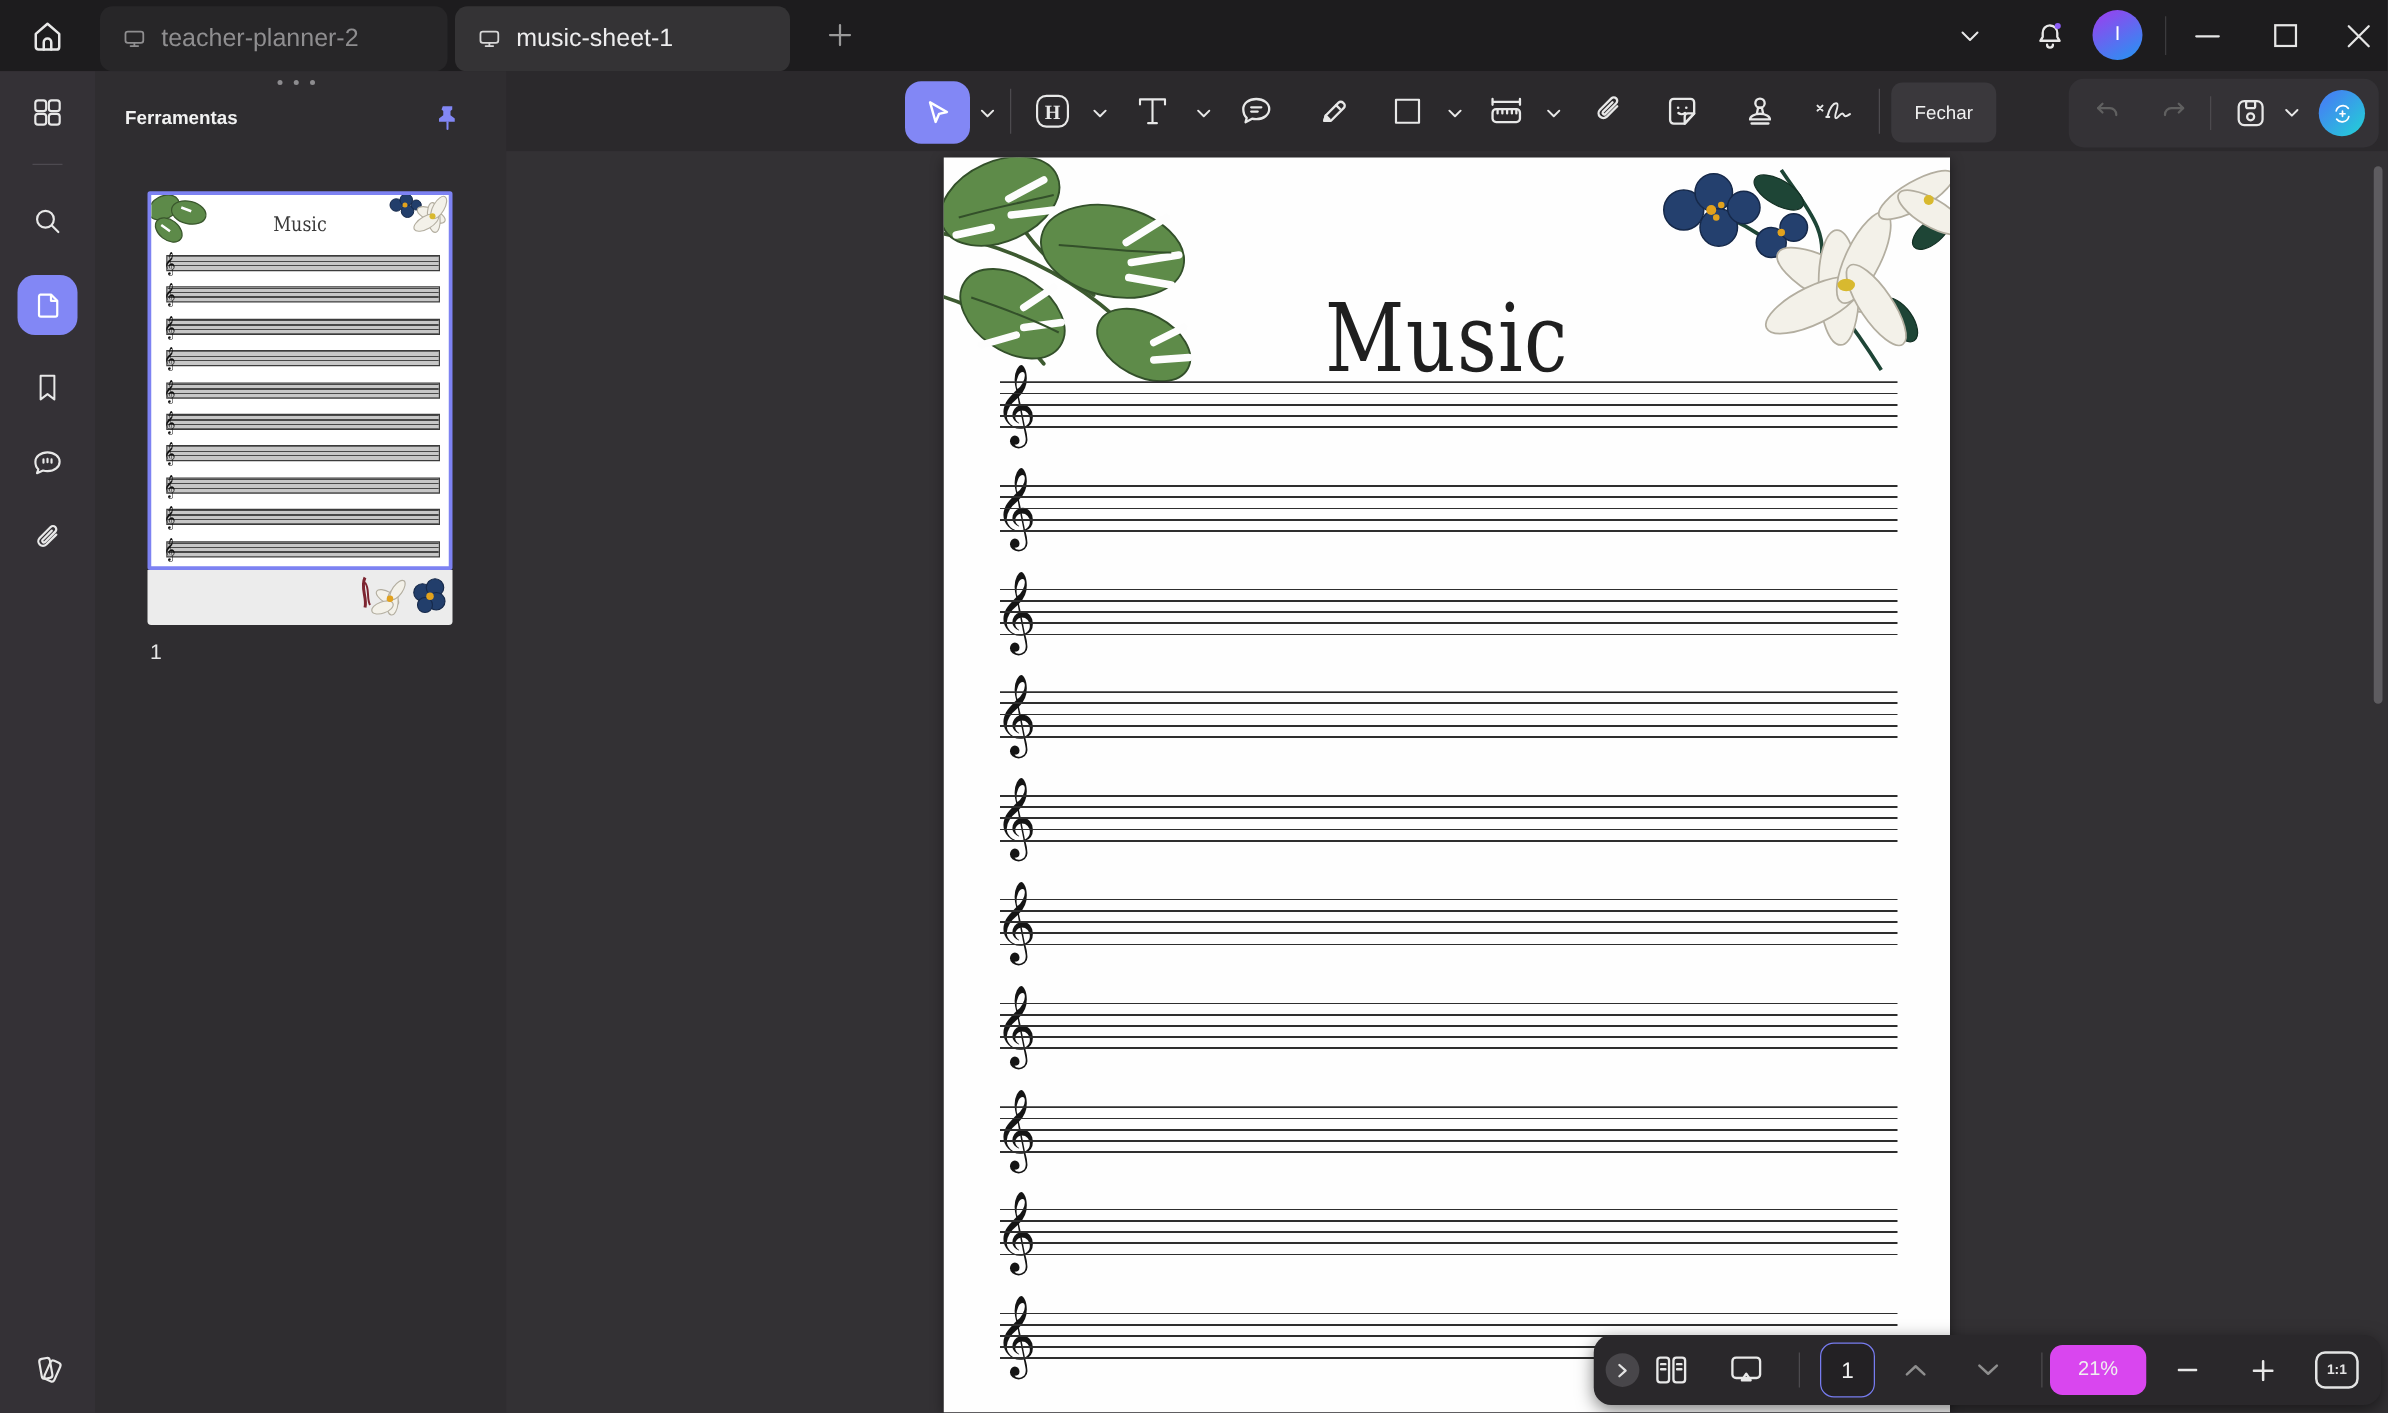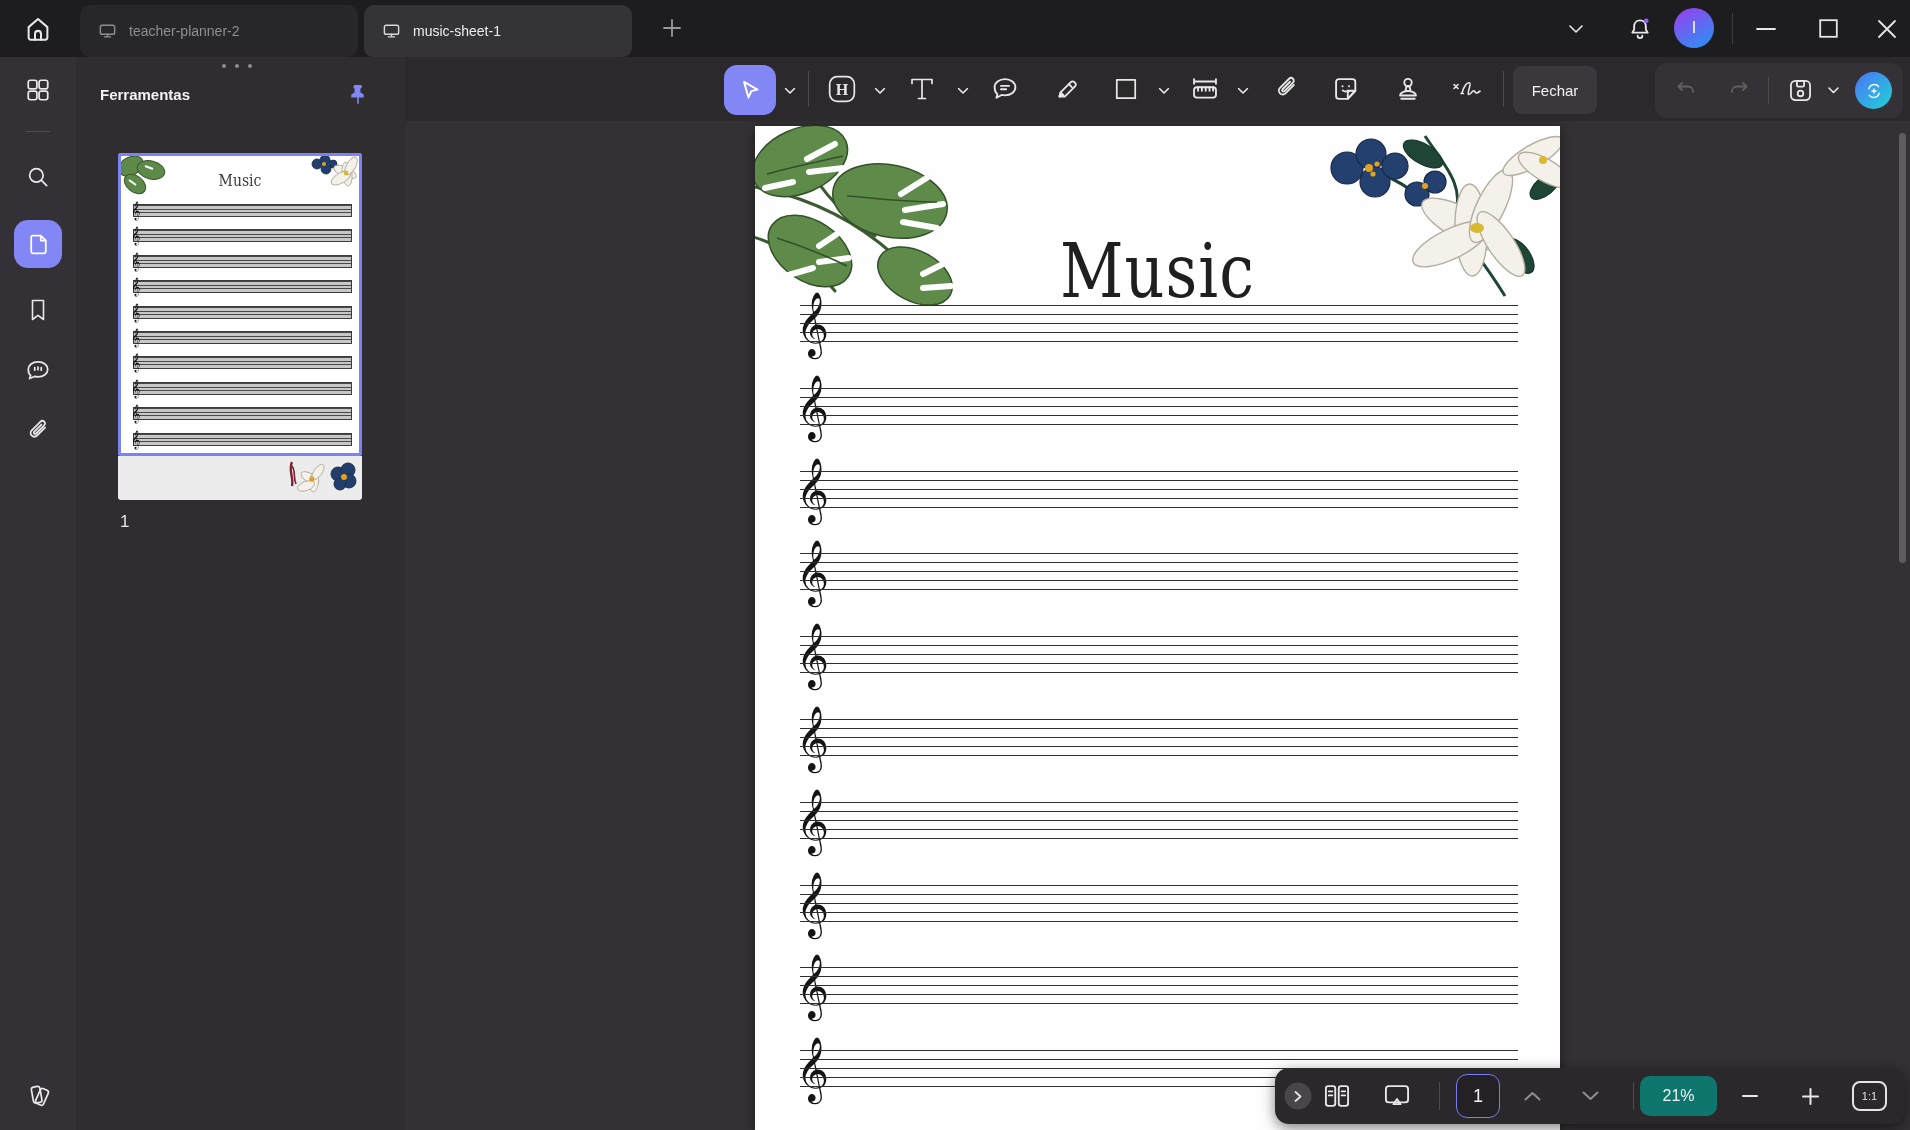--- a/index.html
+++ b/index.html
@@ -15,21 +15,21 @@
   svg{display:block;}
   .st{fill:none;stroke:var(--ink);stroke-width:1.6;stroke-linecap:round;stroke-linejoin:round;}
   .ctr{display:flex;align-items:center;justify-content:center;}
 
   
   .topbar{left:0;top:0;width:1910px;height:57px;background:var(--topbar);}
   .home-btn{left:0;top:0;width:76px;height:57px;}
   .tab{top:5px;height:52px;border-radius:10px;display:flex;align-items:center;gap:12px;padding:0 18px;}
   .tab-inactive{left:80px;width:278px;background:#272628;color:#8f8e90;}
   .tab-active{left:364px;width:268px;background:#343335;color:#ededee;border-radius:10px 10px 9px 9px;}
-  .tab-label{font-size:14px;white-space:nowrap;overflow:hidden;}
+  .tab-label{font-size:20px;white-space:nowrap;overflow:hidden;}
   .winbtn{top:0;height:57px;width:46px;color:#e6e6e6;}
 
   
   .rail{left:0;top:57px;width:76px;height:1073px;background:var(--rail);}
   .rail-btn{left:14px;width:48px;height:48px;border-radius:14px;}
   .rail-active{background:var(--accent);}
   .rail-div{left:26px;width:24px;height:1px;background:#4d4a50;}
 
   
   .panel{left:76px;top:57px;width:329px;height:1073px;background:var(--panel);}
@@ -73,24 +73,24 @@
     font-size:56px;line-height:64px;color:#141414;}
   .scrollthumb{right:4px;top:12px;width:7px;height:430px;background:#5e5c60;border-radius:4px;}
 
   
   .viewbar{left:870px;top:947px;width:630px;height:56px;background:#2a282b;border-radius:14px;
     box-shadow:0 4px 14px rgba(0,0,0,.5);}
   .vb{transform:translate(-50%,-50%);top:28px;}
   .vsep{top:14px;width:1px;height:28px;background:#4c4a4e;}
   .page-box{left:181px;top:6px;width:44px;height:44px;background:#232124;border:1.5px solid #777cf0;
     border-radius:11px;color:#f2f2f2;font-size:18px;}
-  .zoom-box{left:365px;top:8px;width:77px;height:40px;background:#0f766e;border-radius:10px;
+  .zoom-box{left:365px;top:8px;width:77px;height:40px;background:#d946ef;border-radius:10px;
     color:#f0f0f0;font-size:16px;}
   .oto-box{left:577px;top:13px;width:35px;height:30px;border:2px solid #e4e4e4;border-radius:8px;
-    color:#e4e4e4;font-size:11px;font-weight:400;}
+    color:#e4e4e4;font-size:11px;font-weight:700;}
 </style>
 </head>
 <body>
 
 <div class="abs topbar">
   <div class="abs home-btn ctr">
     <span>
       <svg width="30" height="30" viewBox="0 0 24 24">
           <path class="st" d="M4.5 10.5 L12 4 L19.5 10.5 V18.8 A1.7 1.7 0 0 1 17.8 20.5 H6.2 A1.7 1.7 0 0 1 4.5 18.8 Z"></path>
           <path class="st" d="M9.6 20.5 v-4.6 a2.4 2.4 0 0 1 4.8 0 v4.6"></path>

